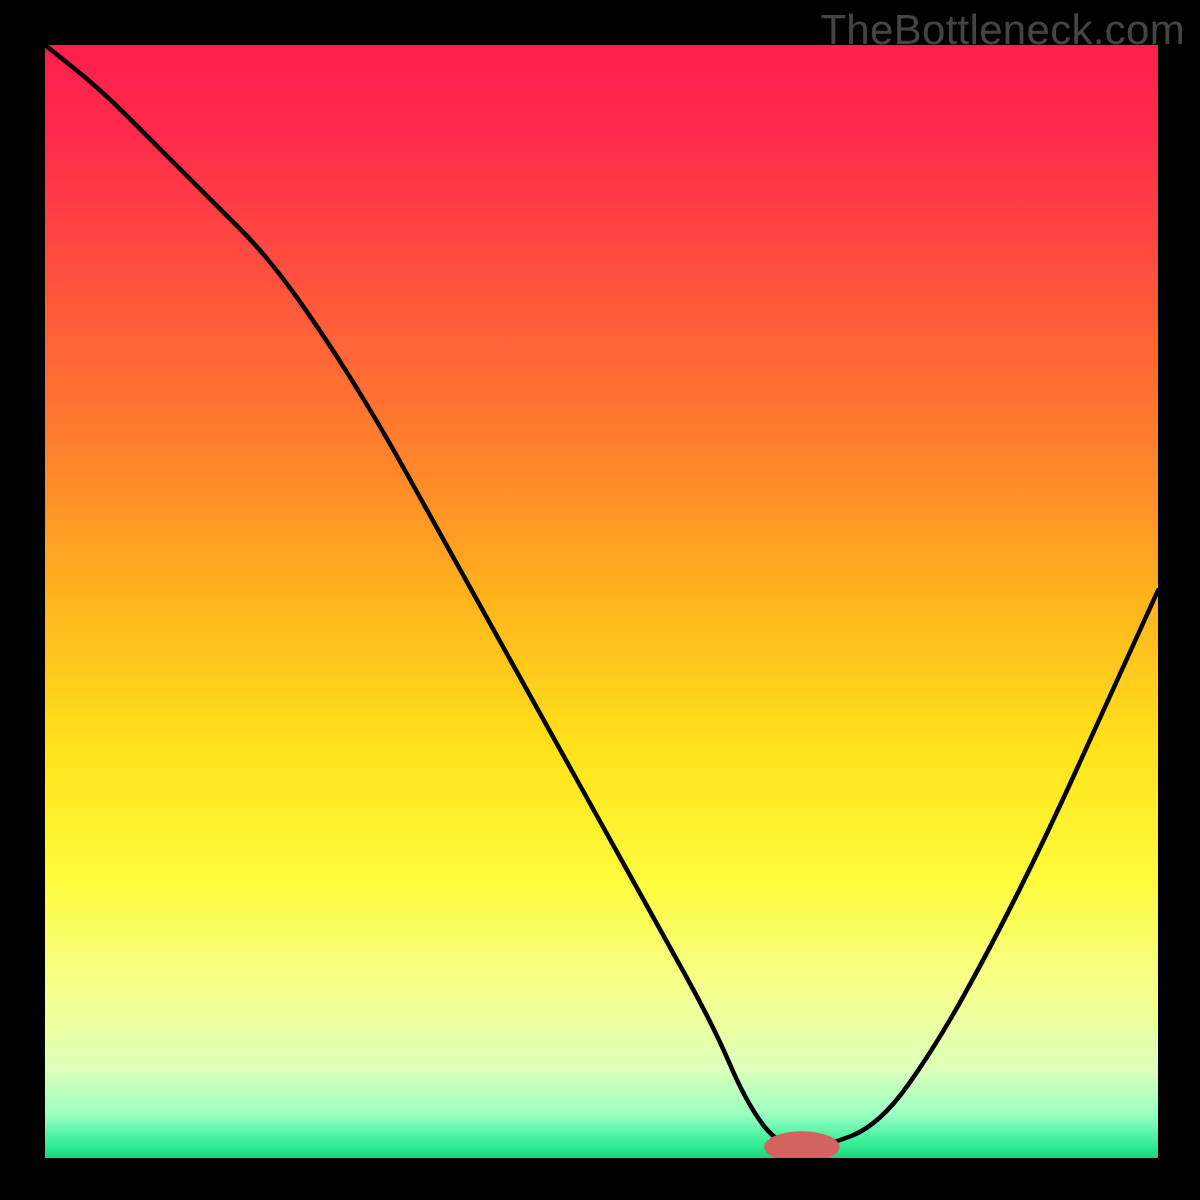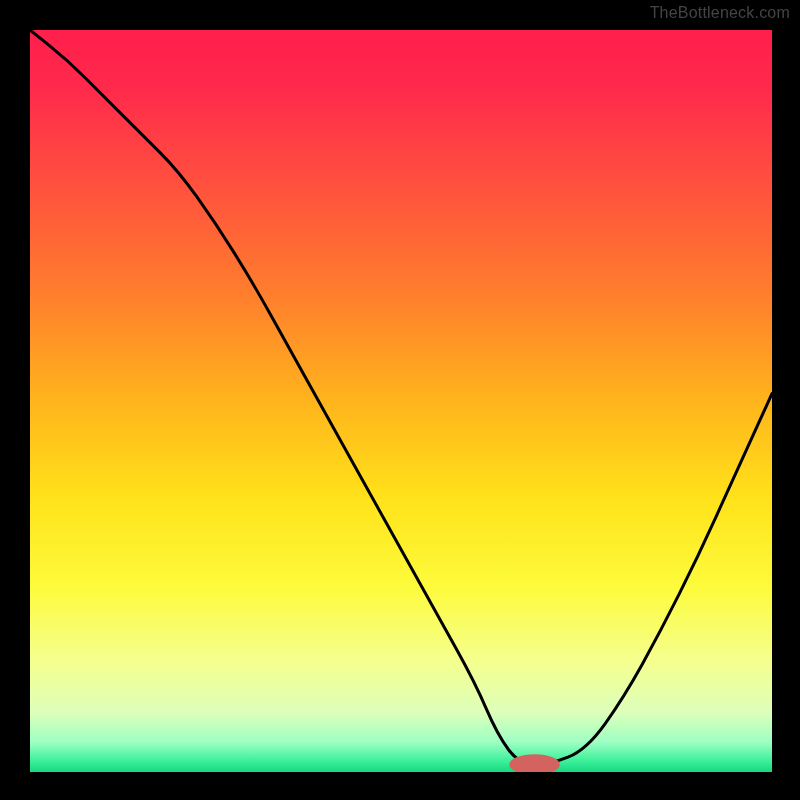--- a/index.html
+++ b/index.html
@@ -15,21 +15,21 @@
     position: relative;
     width: 800px;
     height: 800px;
     background: #000;
   }
   .watermark {
     position: absolute;
     top: 4px;
     right: 10px;
     color: #444;
-    font-size: 16px;
+    font-size: 28px;
     font-weight: 500;
     letter-spacing: 0.2px;
     z-index: 20;
     user-select: none;
   }
   svg.plot {
     position: absolute;
     top: 30px;
     left: 30px;
     width: 742px;

